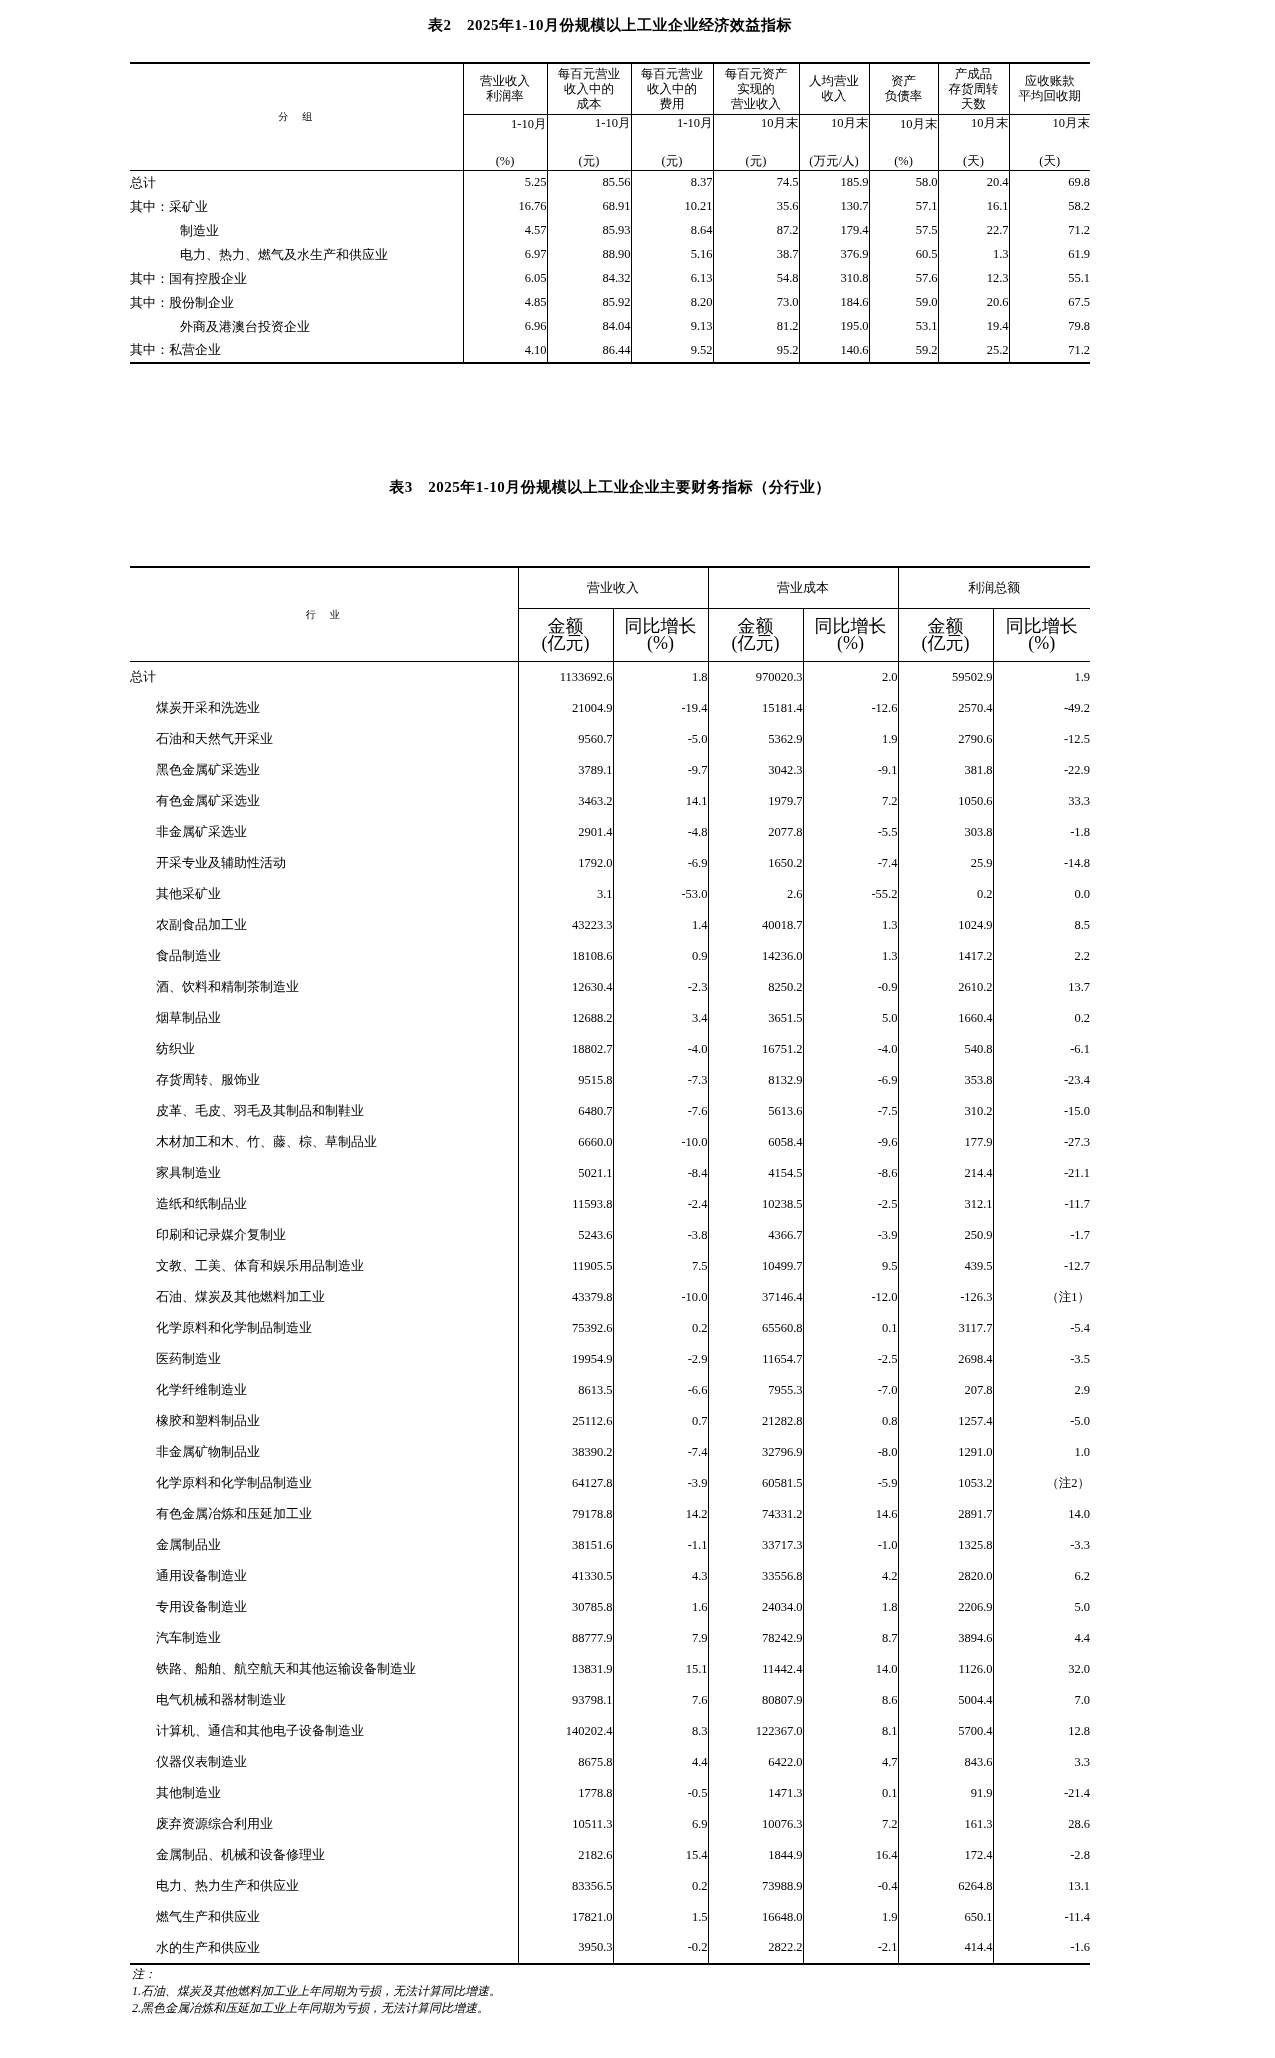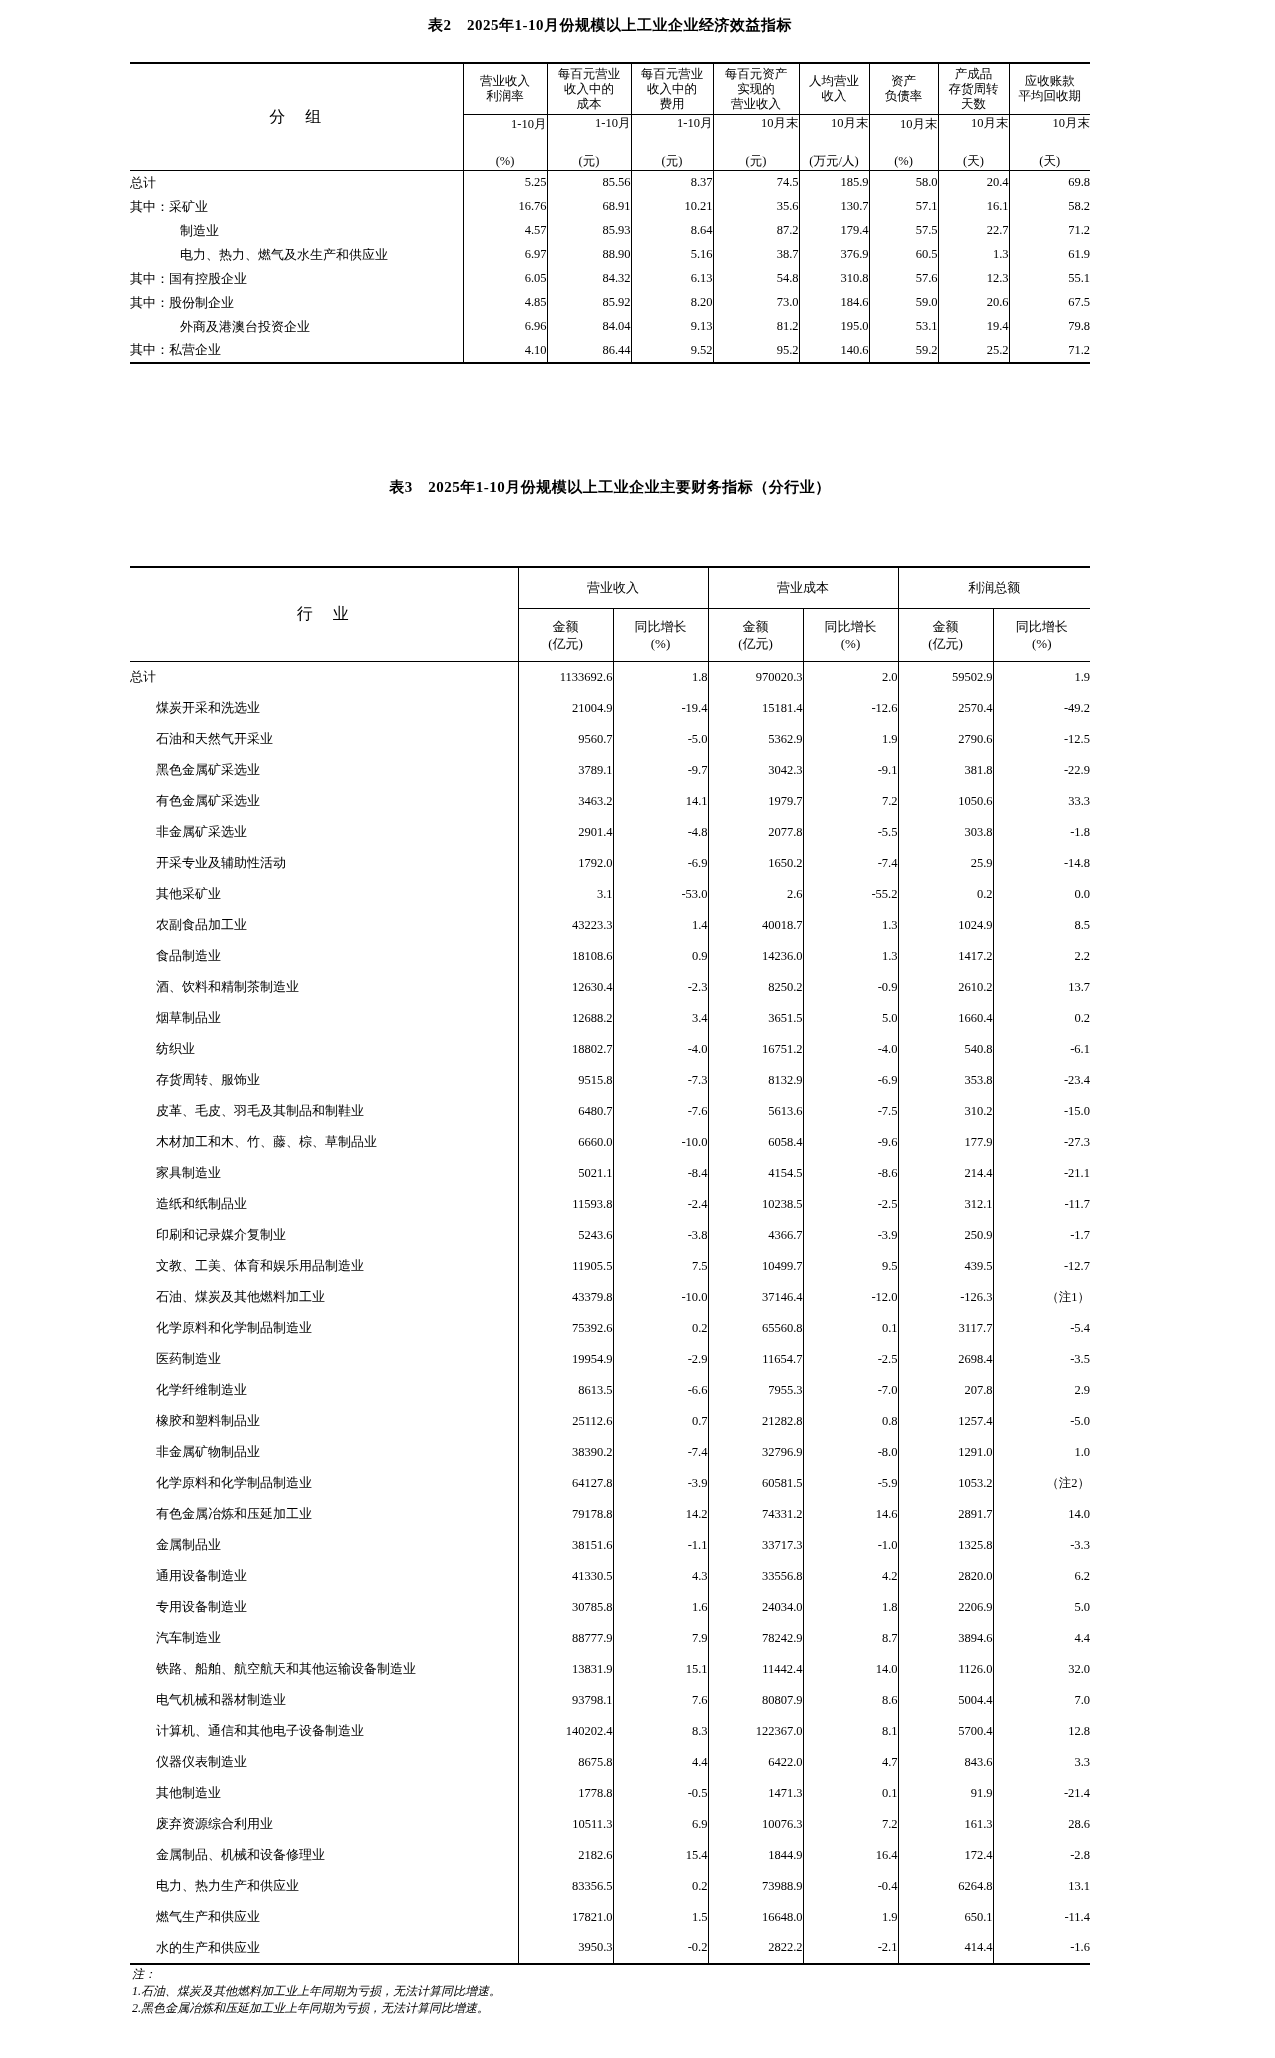--- a/index.html
+++ b/index.html
@@ -21,41 +21,41 @@
     font-size:13px;
   }
   #t2{top:62px;}
   #t3{top:566px;}
   table.stat th,table.stat td{
     border-left:1px solid #000;
     font-weight:normal;padding:0;
   }
   
   th.label-head{
-    vertical-align:middle;text-align:center;font-size:16px;
+    vertical-align:middle;text-align:center;font-size:10px;
     border-bottom:1.5px solid #000;letter-spacing:2px;
   }
   th.col-name{
     vertical-align:middle;text-align:center;white-space:pre-line;
     font-size:12.5px;line-height:15px;border-bottom:1px solid #000;
     height:50px;padding:2px 1px;
   }
   tr.unit-row th{
     border-bottom:1.5px solid #000;vertical-align:middle;
     text-align:center;font-size:12.5px;height:46px;
   }
   tr.unit-row th .period{display:block;margin-bottom:21px;text-align:right;}
   tr.unit-row th .unit{display:block;}
   th.group-head{
     text-align:center;vertical-align:middle;height:40px;
     border-bottom:1px solid #000;font-size:13px;
   }
   tr.sub-row th{
     border-bottom:1.5px solid #000;vertical-align:middle;
-    white-space:pre-line;font-size:13px;line-height:17px;height:52px;
+    white-space:pre-line;font-size:18px;line-height:17px;height:52px;
   }
   
   #t2 tbody tr{height:24px;}
   #t3 tbody tr{height:31px;}
   td.rlabel{
     text-align:left;vertical-align:middle;padding-left:8px;
     white-space:nowrap;overflow:hidden;font-size:13px;
   }
   td.rlabel.ind1{padding-left:50px;}
   td.rlabel.ind-industry{padding-left:26px;}

